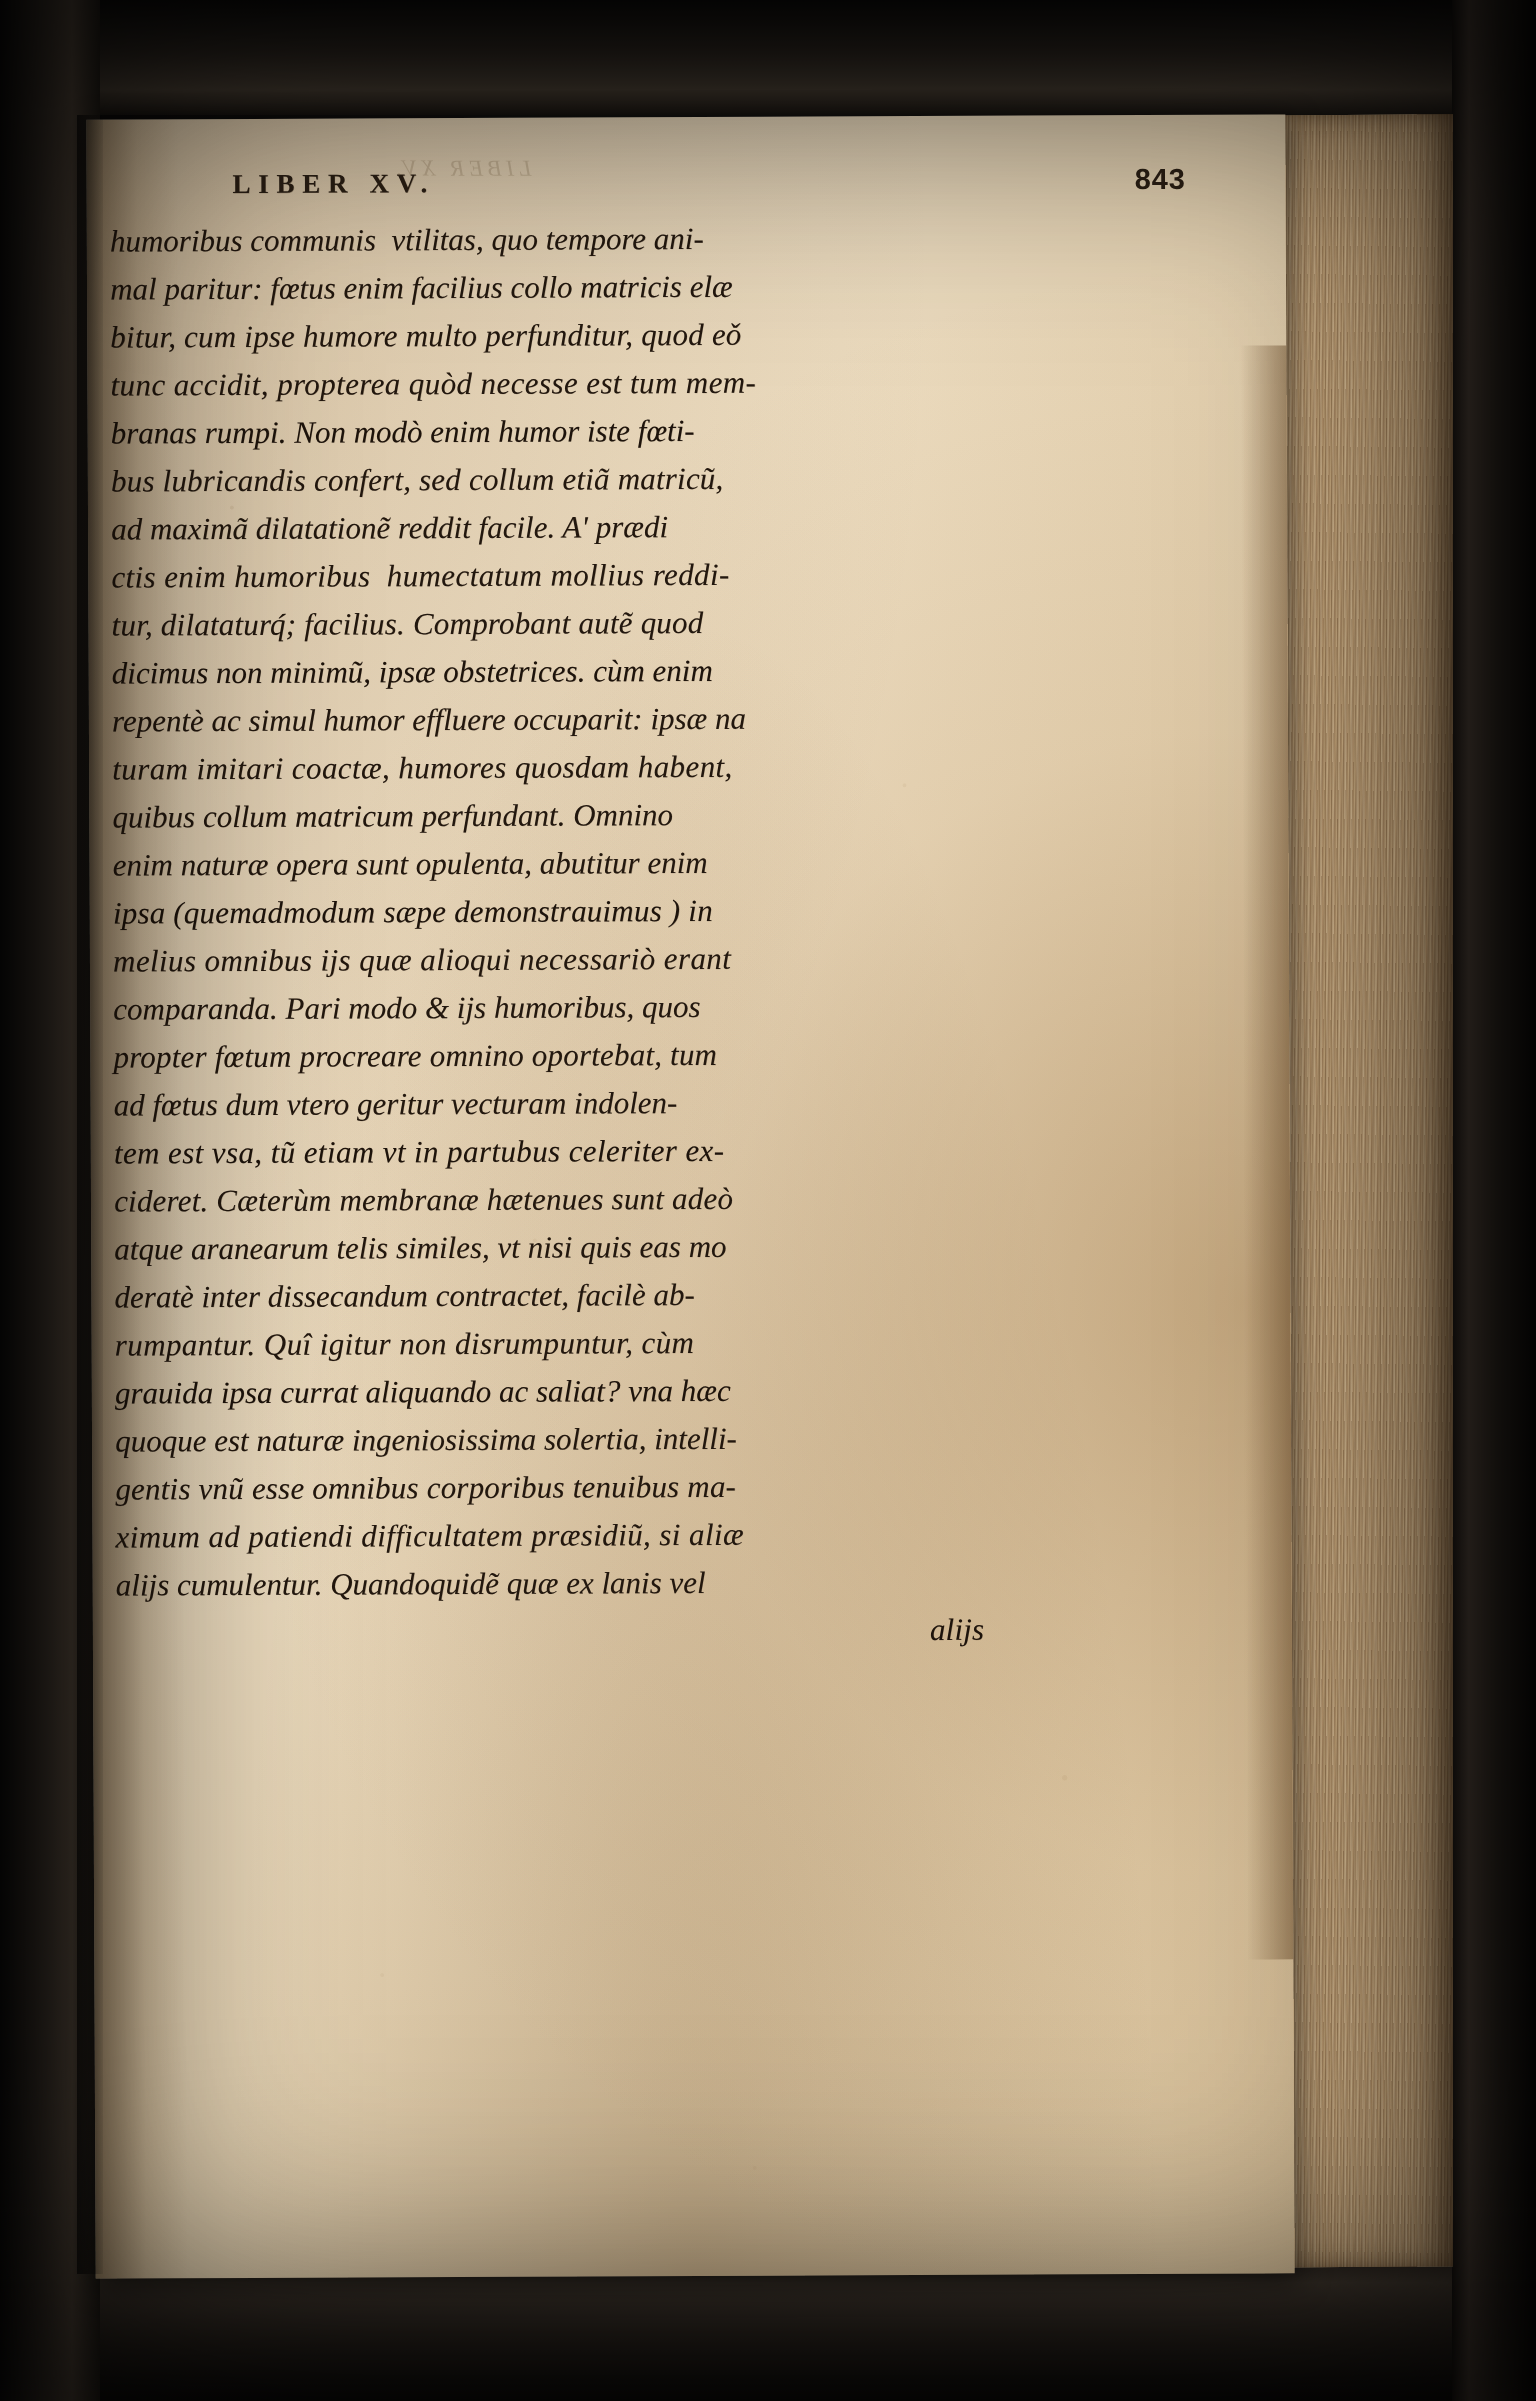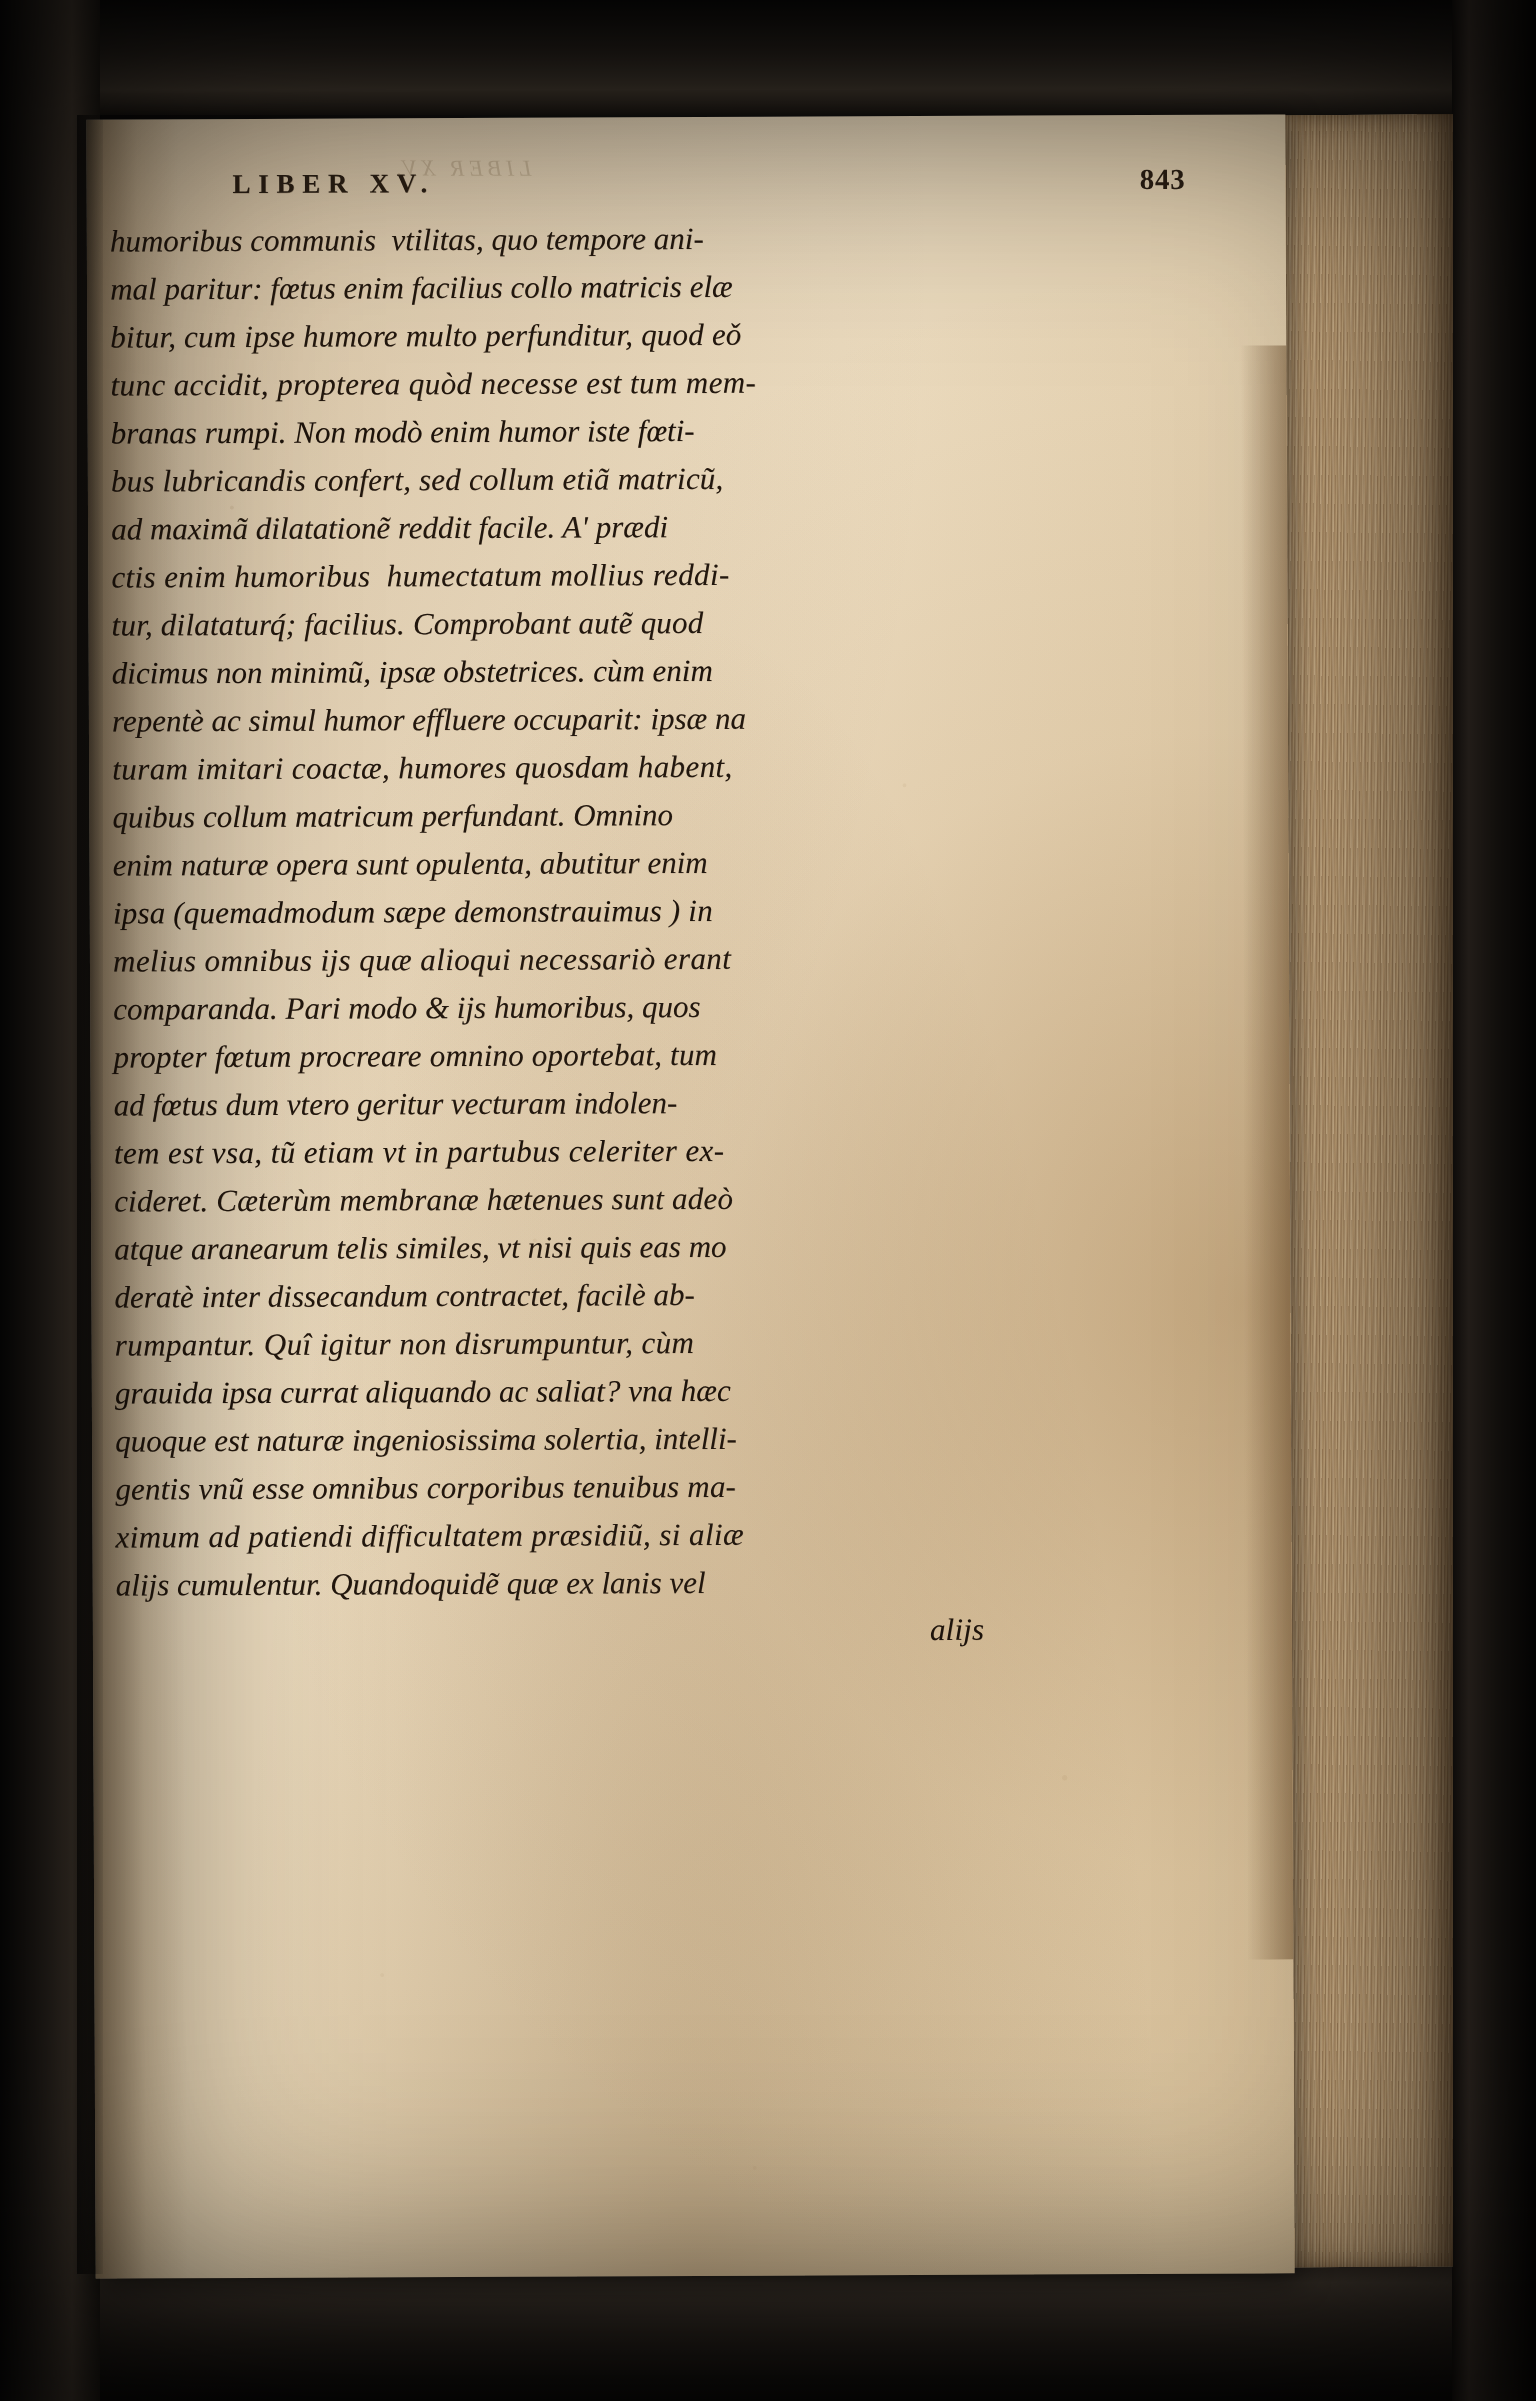--- a/index.html
+++ b/index.html
@@ -152,21 +152,21 @@
   }
   .rh-title {
     font-family: "Liberation Serif", serif;
     font-size: 27px;
     letter-spacing: 7.7px;
     font-weight: 700;
     color: #2b1f14;
     text-shadow: 0.4px 0.4px 0 rgba(60,40,20,0.35);
   }
   .rh-folio {
-    font-family: Liberation Serif, serif;
+    font-family: Liberation Sans, sans-serif;
     font-size: 29px;
     font-weight: 700;
     color: #2b1f14;
     letter-spacing: 0.8px;
     margin-right: -46px;
   }
 
   .body-lines {
     position: absolute;
     left: 15.4px;

